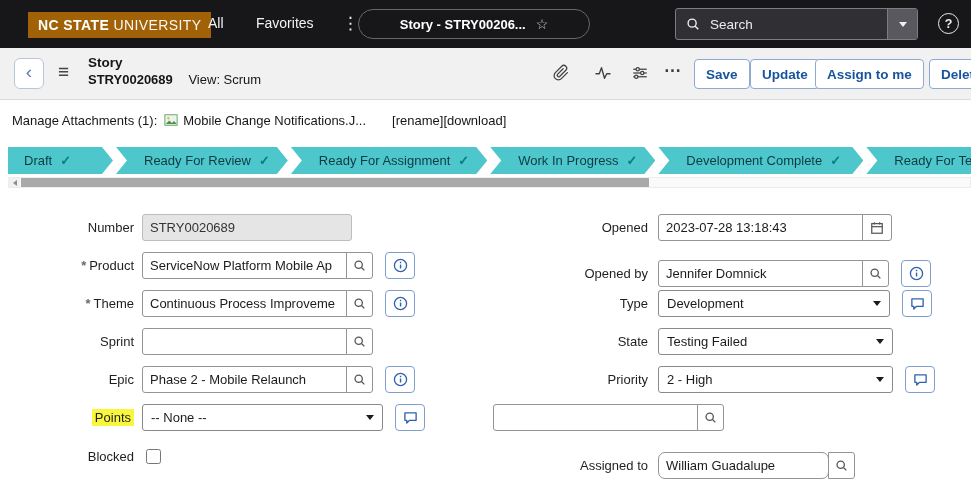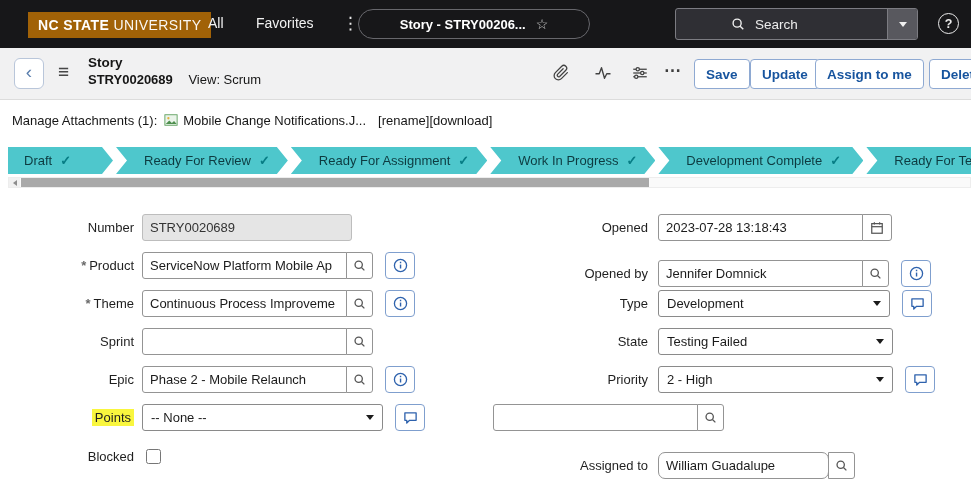--- a/index.html
+++ b/index.html
@@ -16,21 +16,21 @@
   .brand span { font-weight:400; opacity:.95; }
   .nav-item { position:absolute; top:15px; color:#f2f2f2; font-size:14px; font-weight:500; cursor:pointer; }
   .nav-all { left:208px; }
   .nav-fav { left:256px; }
   .nav-dots { position:absolute; left:342px; top:13px; color:#e8e8e8; font-size:17px; cursor:pointer; }
   .tab-pill { position:absolute; left:358px; top:9px; width:232px; height:30px;
               border:1px solid #67676c; border-radius:16px; display:flex; align-items:center;
               justify-content:center; gap:10px; color:#fff; font-size:13px; font-weight:600; cursor:pointer; }
   .tab-star { color:#cfcfcf; font-size:14px; font-weight:400; }
   .search-box { position:absolute; left:675px; top:8px; width:243px; height:32px; background:#2f2f34;
-                border:1px solid #7c7c82; border-radius:3px; display:flex; align-items:center; overflow:hidden;padding-left:45px; }
+                border:1px solid #7c7c82; border-radius:3px; display:flex; align-items:center; overflow:hidden; }
   .search-box .mag { margin:0 8px 0 10px; display:flex; }
   .search-input { flex:1; background:transparent; border:none; outline:none; color:#f0f0f0;
                   font-size:13.5px; font-family:"Liberation Sans",sans-serif; min-width:0; }
   .search-input::placeholder { color:#ececec; opacity:1; }
   .search-drop { width:30px; align-self:stretch; background:#58585e; border-left:1px solid #7c7c82;
                  display:flex; align-items:center; justify-content:center; cursor:pointer; }
   .caret-down-white { width:0; height:0; border-left:4.5px solid transparent; border-right:4.5px solid transparent;
                  border-top:5px solid #f0f0f0; }
   .help-circle { position:absolute; left:938px; top:13px; width:21px; height:21px; border:1.6px solid #ececec;
                  border-radius:50%; color:#ececec; font-size:12.5px; font-weight:700; display:flex;
@@ -177,21 +177,21 @@
   <div class="attach-row">
     <span>Manage Attachments (1):</span>
     <span class="fileicon">
       <svg width="14" height="14" viewBox="0 0 16 16">
           <rect x="1" y="2" width="14" height="12" fill="#eaf4ea" stroke="#5a9e5a" stroke-width="1"></rect>
           <circle cx="5" cy="6" r="1.3" fill="#e2b13c"></circle>
           <path d="M2 12.5 l4-4 3 3 2.5-2.5 3 3.5 z" fill="#4f8f4f"></path>
         </svg>
     </span>
     <span class="attach-link">Mobile Change Notifications.J...</span>
-    <span class="attach-actions" style="margin-left:12px">[rename]</span>
+    <span class="attach-actions" style="margin-left:26px">[rename]</span>
     <span class="attach-actions" style="margin-left:0">[download]</span>
   </div>
 
   <div class="flow">
     <div class="stage first" style="min-width:105px">
       <span>Draft</span>
       <span class="stage-check">✓</span>
     </div>
     <div class="stage" style="min-width:160px">
       <span>Ready For Review</span>

